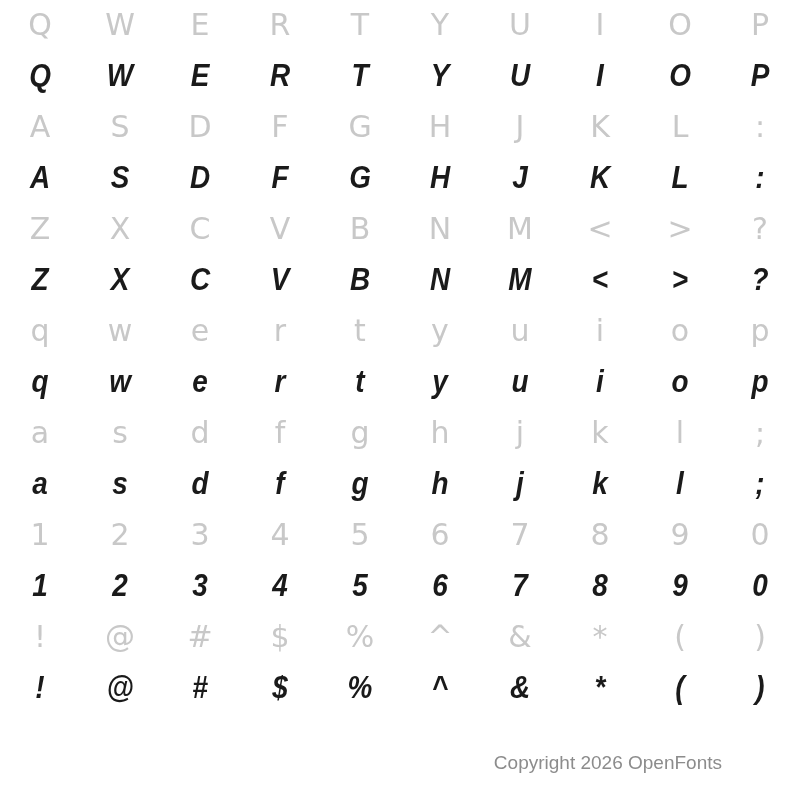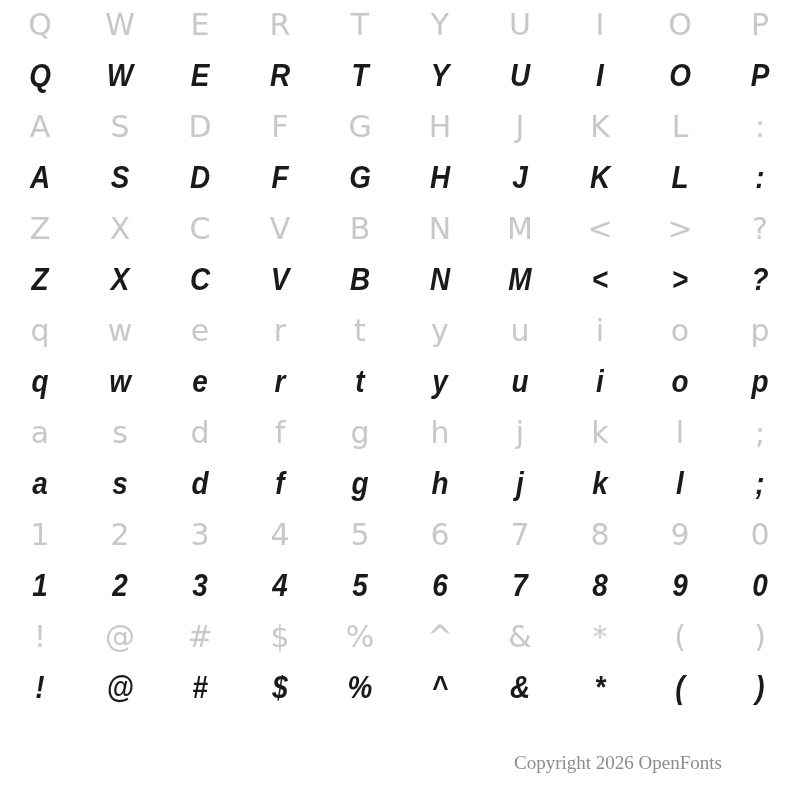--- a/index.html
+++ b/index.html
@@ -61,21 +61,21 @@
     font-style: italic;
     font-family: "Liberation Sans Narrow", "Liberation Sans", sans-serif;
     transform: scaleX(0.9);
   }
   #copyright {
     position: absolute;
     right: 78px;
     bottom: 26px;
     color: #8c8c8c;
     font-size: 19px;
-    font-family: Liberation Serif, serif;
+    font-family: Liberation Sans, sans-serif;
     white-space: pre;
     margin-left: 36px;
   }
 </style>
 </head>
 <body>
 
 <div id="sheet">
   <div class="grid" id="grid">
       <div class="row ref">

